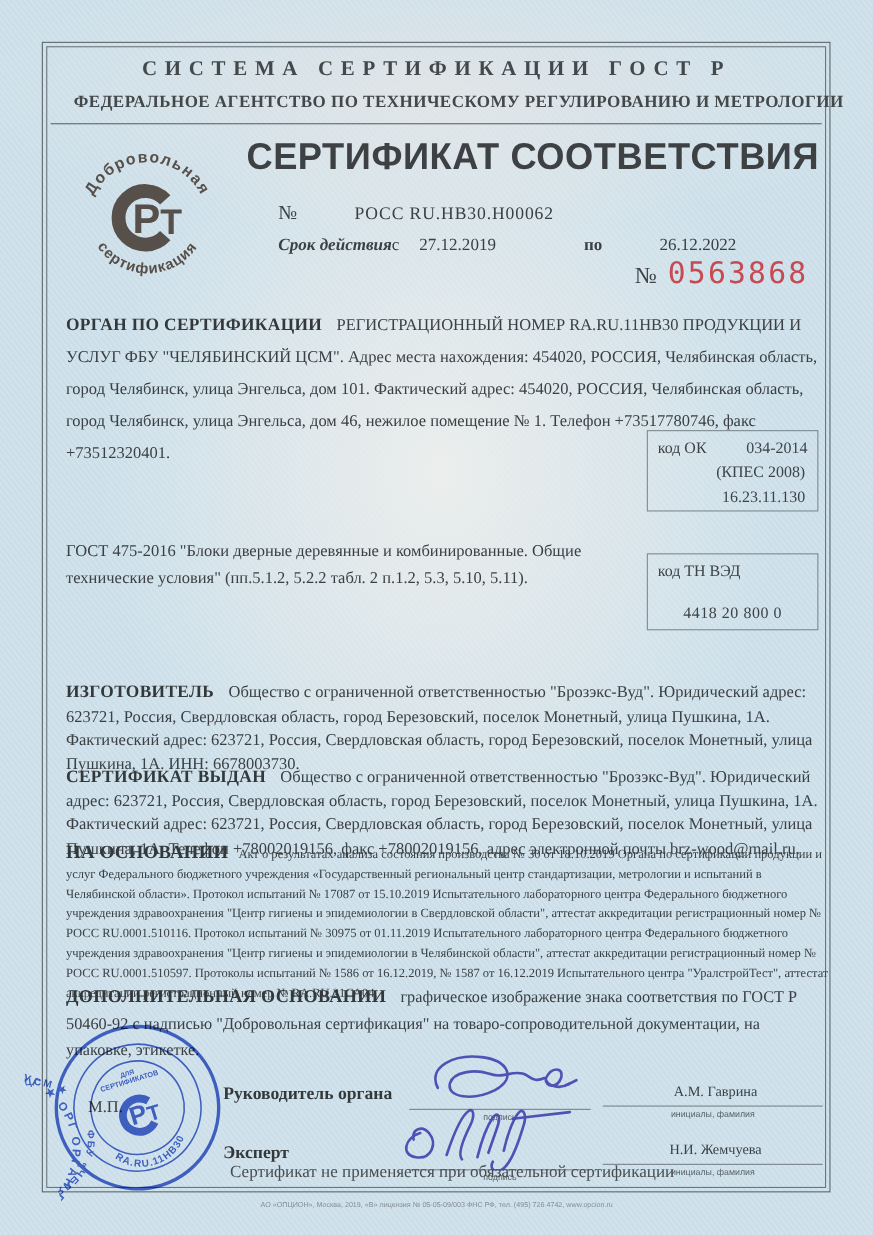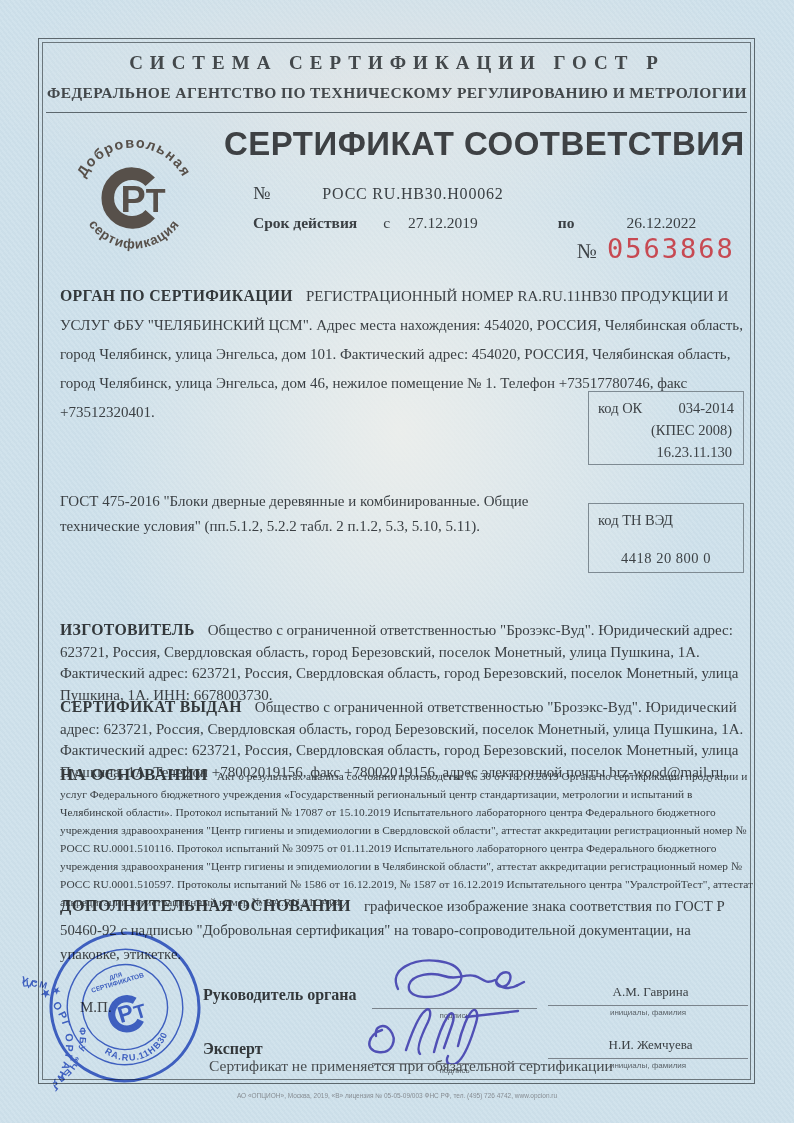--- a/index.html
+++ b/index.html
@@ -8,29 +8,29 @@
     font-family:"Liberation Serif",serif;color:#3b4044;
     background:
       radial-gradient(ellipse 430px 540px at 400px 430px, rgba(240,240,236,0.85), rgba(240,240,236,0) 72%),
       radial-gradient(ellipse 520px 160px at 397px 85px, rgba(228,230,230,0.75), rgba(228,230,230,0) 80%),
       repeating-linear-gradient(52deg, rgba(255,255,255,0.05) 0 2px, rgba(140,170,190,0.05) 2px 4px),
       #cfe1eb;
   }
   .frame{position:absolute;left:38px;top:38px;width:715px;height:1044px;border:1.6px solid #5c676d;}
   .frame-inner{position:absolute;left:3px;top:3px;right:3px;bottom:3px;border:1px solid #6b767c;}
   .hdr1{position:absolute;left:44px;top:52px;width:706px;text-align:center;font-weight:bold;font-size:19px;letter-spacing:7px;color:#43484b;}
-  .hdr2{position:absolute;left:44px;top:84px;width:706px;text-align:center;font-weight:bold;font-size:15.5px;letter-spacing:0.4px;color:#43484b;}
+  .hdr2{position:absolute;left:44px;top:84px;width:706px;text-align:center;font-weight:bold;font-size:15.5px;letter-spacing:0.4px;color:#43484b;padding-left:20px;}
   .hdr-sep{position:absolute;left:46px;top:112px;width:701px;border-top:1.5px solid #5c676d;}
   .logo{position:absolute;left:52px;top:116px;width:164px;height:146px;}
   .title{position:absolute;left:224px;top:124px;font-family:"Liberation Sans",sans-serif;font-weight:bold;font-size:34px;color:#3e4144;letter-spacing:0.5px;transform:scaleX(0.97);transform-origin:left;}
   .no-row{position:absolute;left:253px;top:183px;font-size:16px;}
   .no-row .nosign{font-size:18px;margin-right:52px;}
   .no-row .noval{letter-spacing:0.8px;}
   .validity{position:absolute;left:253px;top:214px;font-size:15.5px;}
-  .validity b{margin-right:26px;}
+  .validity b{font-style:italic;}
   .validity .vfrom{margin-left:18px;}
   .validity .vpo{margin-left:80px;font-weight:bold;}
   .validity .vto{margin-left:52px;}
   .blankno{position:absolute;left:577px;top:233px;display:flex;align-items:baseline;}
   .blankno .bsign{font-size:21px;color:#3d4246;margin-right:10px;}
   .blankno .bnum{font-family:"DejaVu Sans Mono",monospace;font-size:27px;font-weight:500;color:#c74952;letter-spacing:2px;}
   .sec{position:absolute;left:60px;width:690px;font-size:15px;}
   .sec .lbl{font-weight:bold;font-size:15.8px;color:#33383b;margin-right:13px;letter-spacing:0.3px;}
   .sec-org{top:266px;line-height:29px;}
   .sec-prod{top:383px;line-height:25px;width:515px;}

